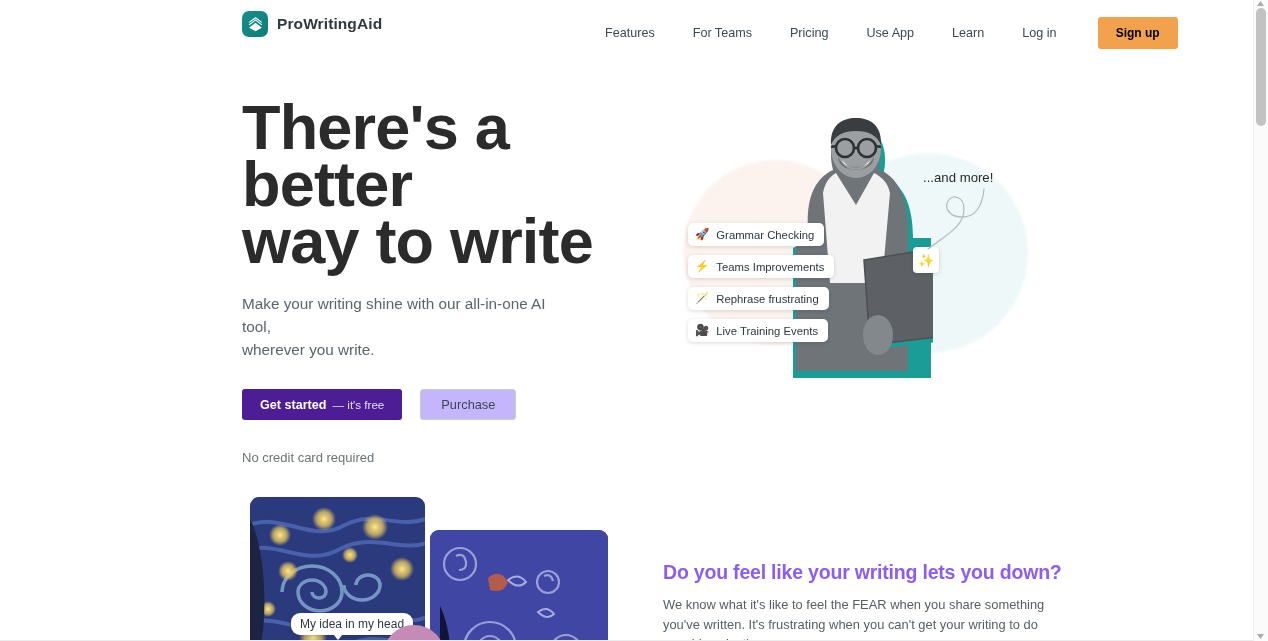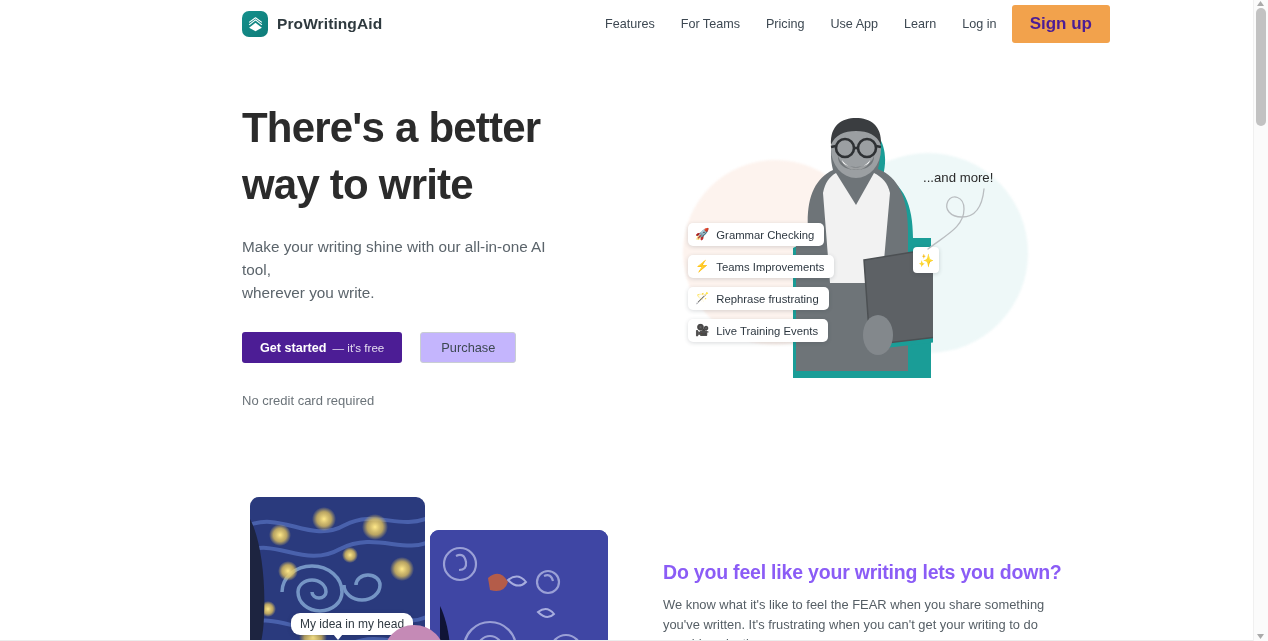--- a/index.html
+++ b/index.html
@@ -17,35 +17,35 @@
     display:flex; align-items:center;
   }
   .brand { position:absolute; left:242px; top:11px; display:flex; align-items:center; gap:9px; cursor:pointer; }
   .brand-mark {
     width:26px; height:26px; border-radius:7px;
     background:linear-gradient(135deg,#15908c 0%,#0e7c79 100%);
     display:flex; align-items:center; justify-content:center;
   }
   .brand-name { font-size:15.5px; font-weight:700; color:#2f3a3f; letter-spacing:.1px; }
 
-  .nav { position:absolute; left:605px; top:0; height:48px; display:flex; align-items:center; gap:4px; }
+  .nav { position:absolute; left:605px; top:9px; height:48px; display:flex; align-items:center; gap:16px; }
   .nav a {
     font-size:12.6px; color:#3d4852; text-decoration:none; padding:6px 11px; white-space:nowrap;
   }
   .nav a:first-child { padding-left:0; }
   .signup {
-    background:#f2a24c; color:#4c1d95;
-    font-size:17px; font-weight:600; padding:9px 18px; border-radius:3px;
+    margin-left:14px; background:#f2a24c; color:#000000;
+    font-size:12px; font-weight:600; padding:9px 18px; border-radius:3px;
     border:none; cursor:pointer; white-space:nowrap;
   }
 
   
   .hero-left { position:absolute; left:242px; top:99px; width:400px; }
   .hero-title {
-    font-size:42px; line-height:57px; font-weight:700; color:#2b2b2b;
+    font-size:63px; line-height:57px; font-weight:700; color:#2b2b2b;
     letter-spacing:-0.8px; white-space:pre-line;
   }
   .hero-sub {
     margin-top:22px; font-size:15.3px; line-height:23px; color:#5b646b;
     max-width:330px; white-space:pre-line;
   }
   .cta-row { margin-top:28px; display:flex; align-items:center; gap:18px; }
   .btn-primary {
     background:#4c1d95; color:#fff; border:none; border-radius:3px;
     padding:0 18px; height:31px; font-size:12.6px; font-weight:600; cursor:pointer;

